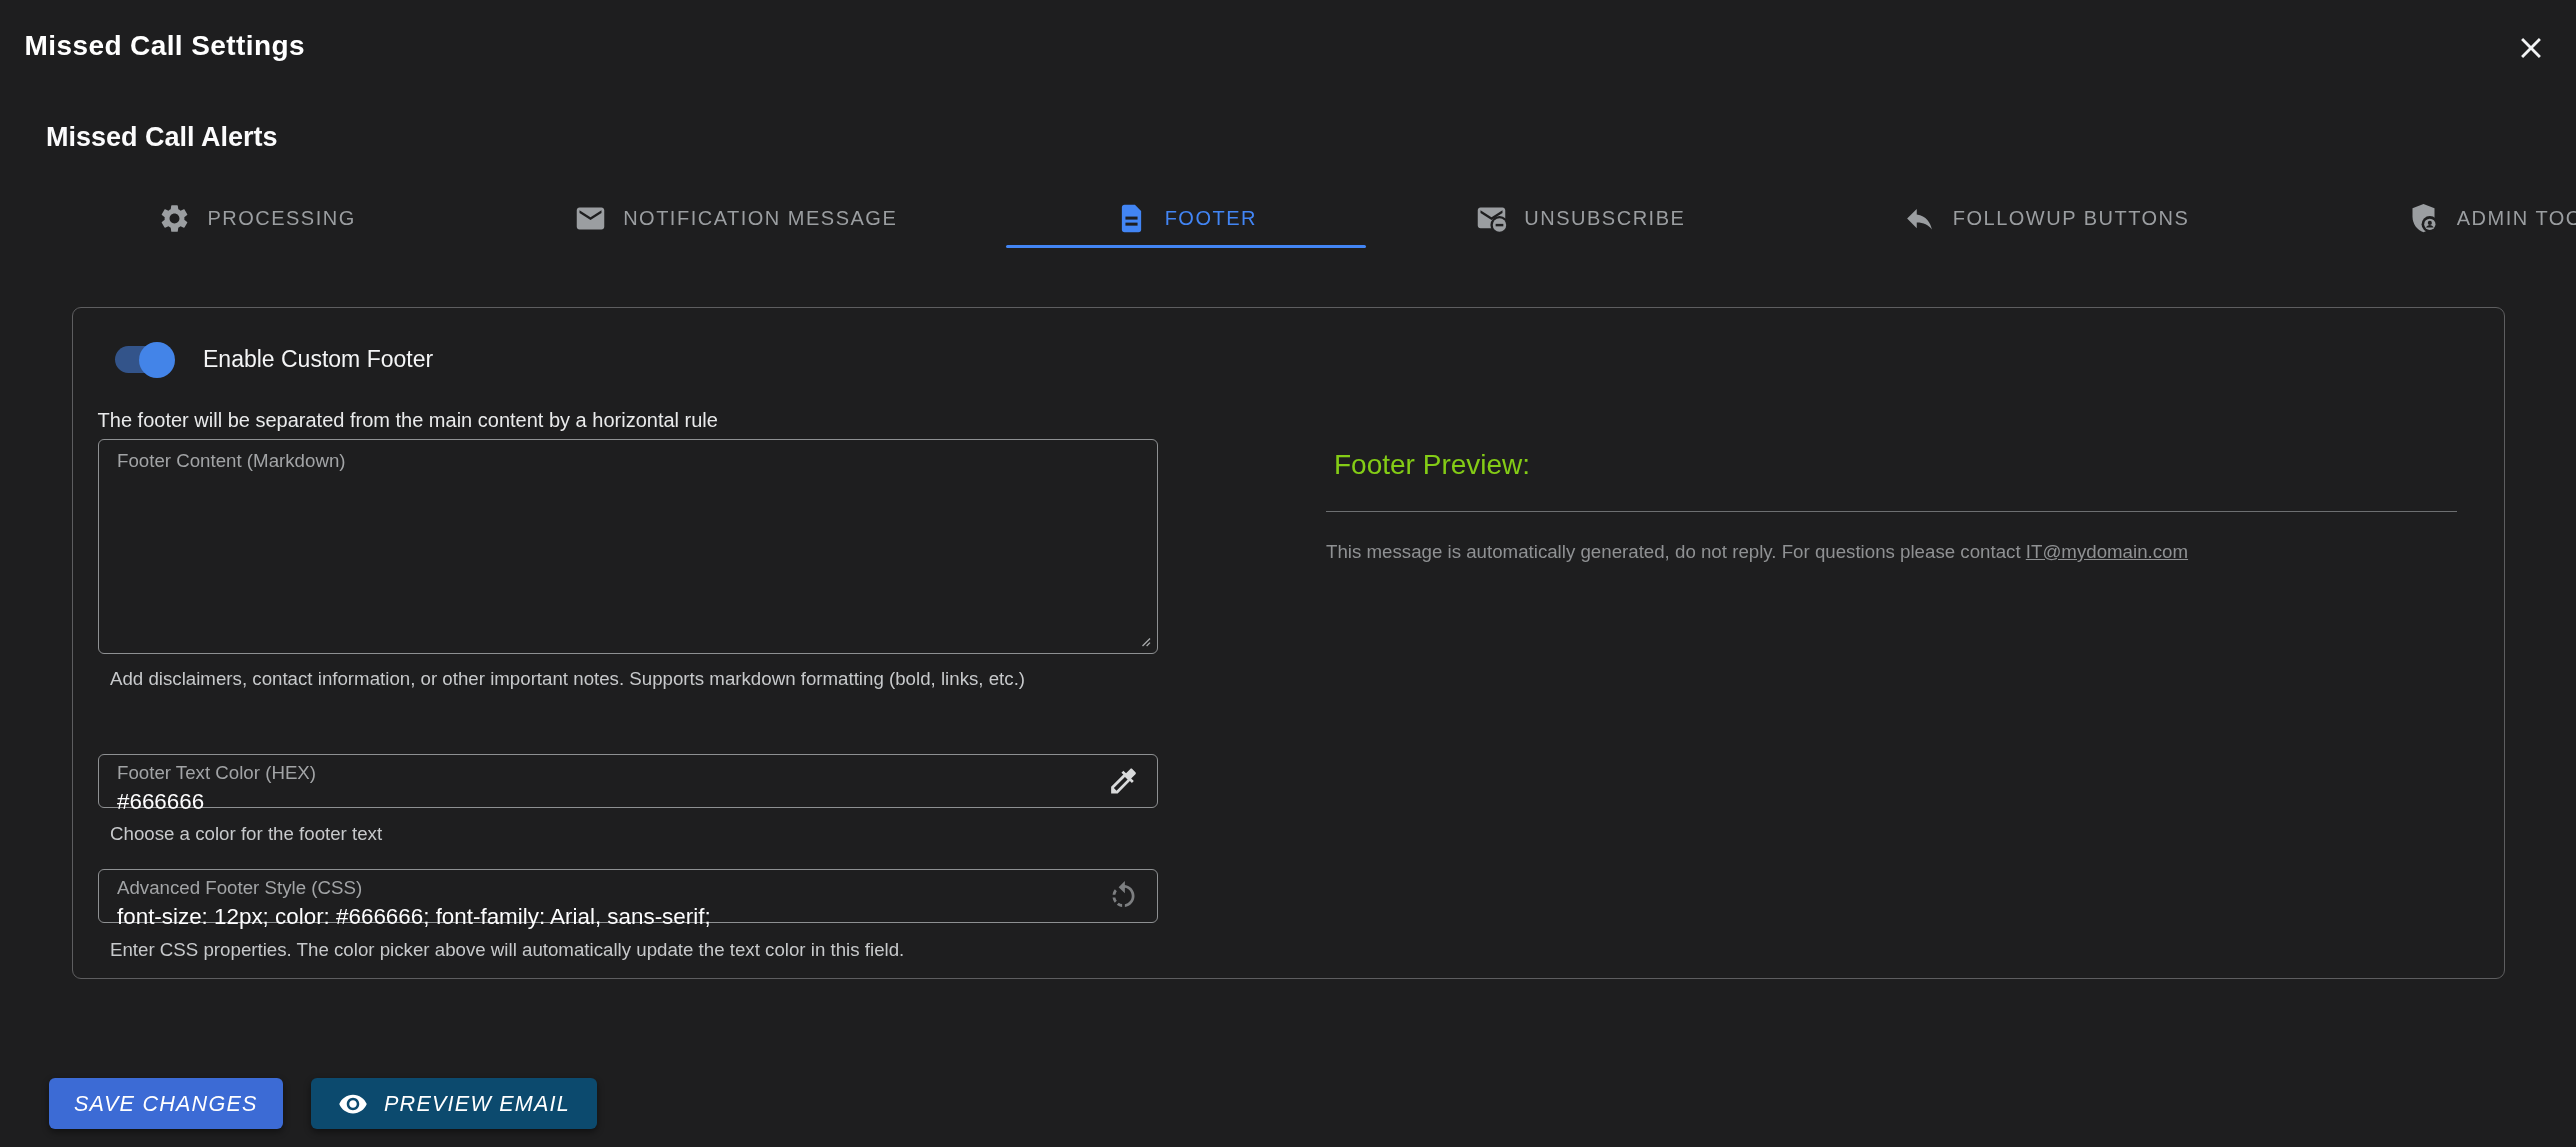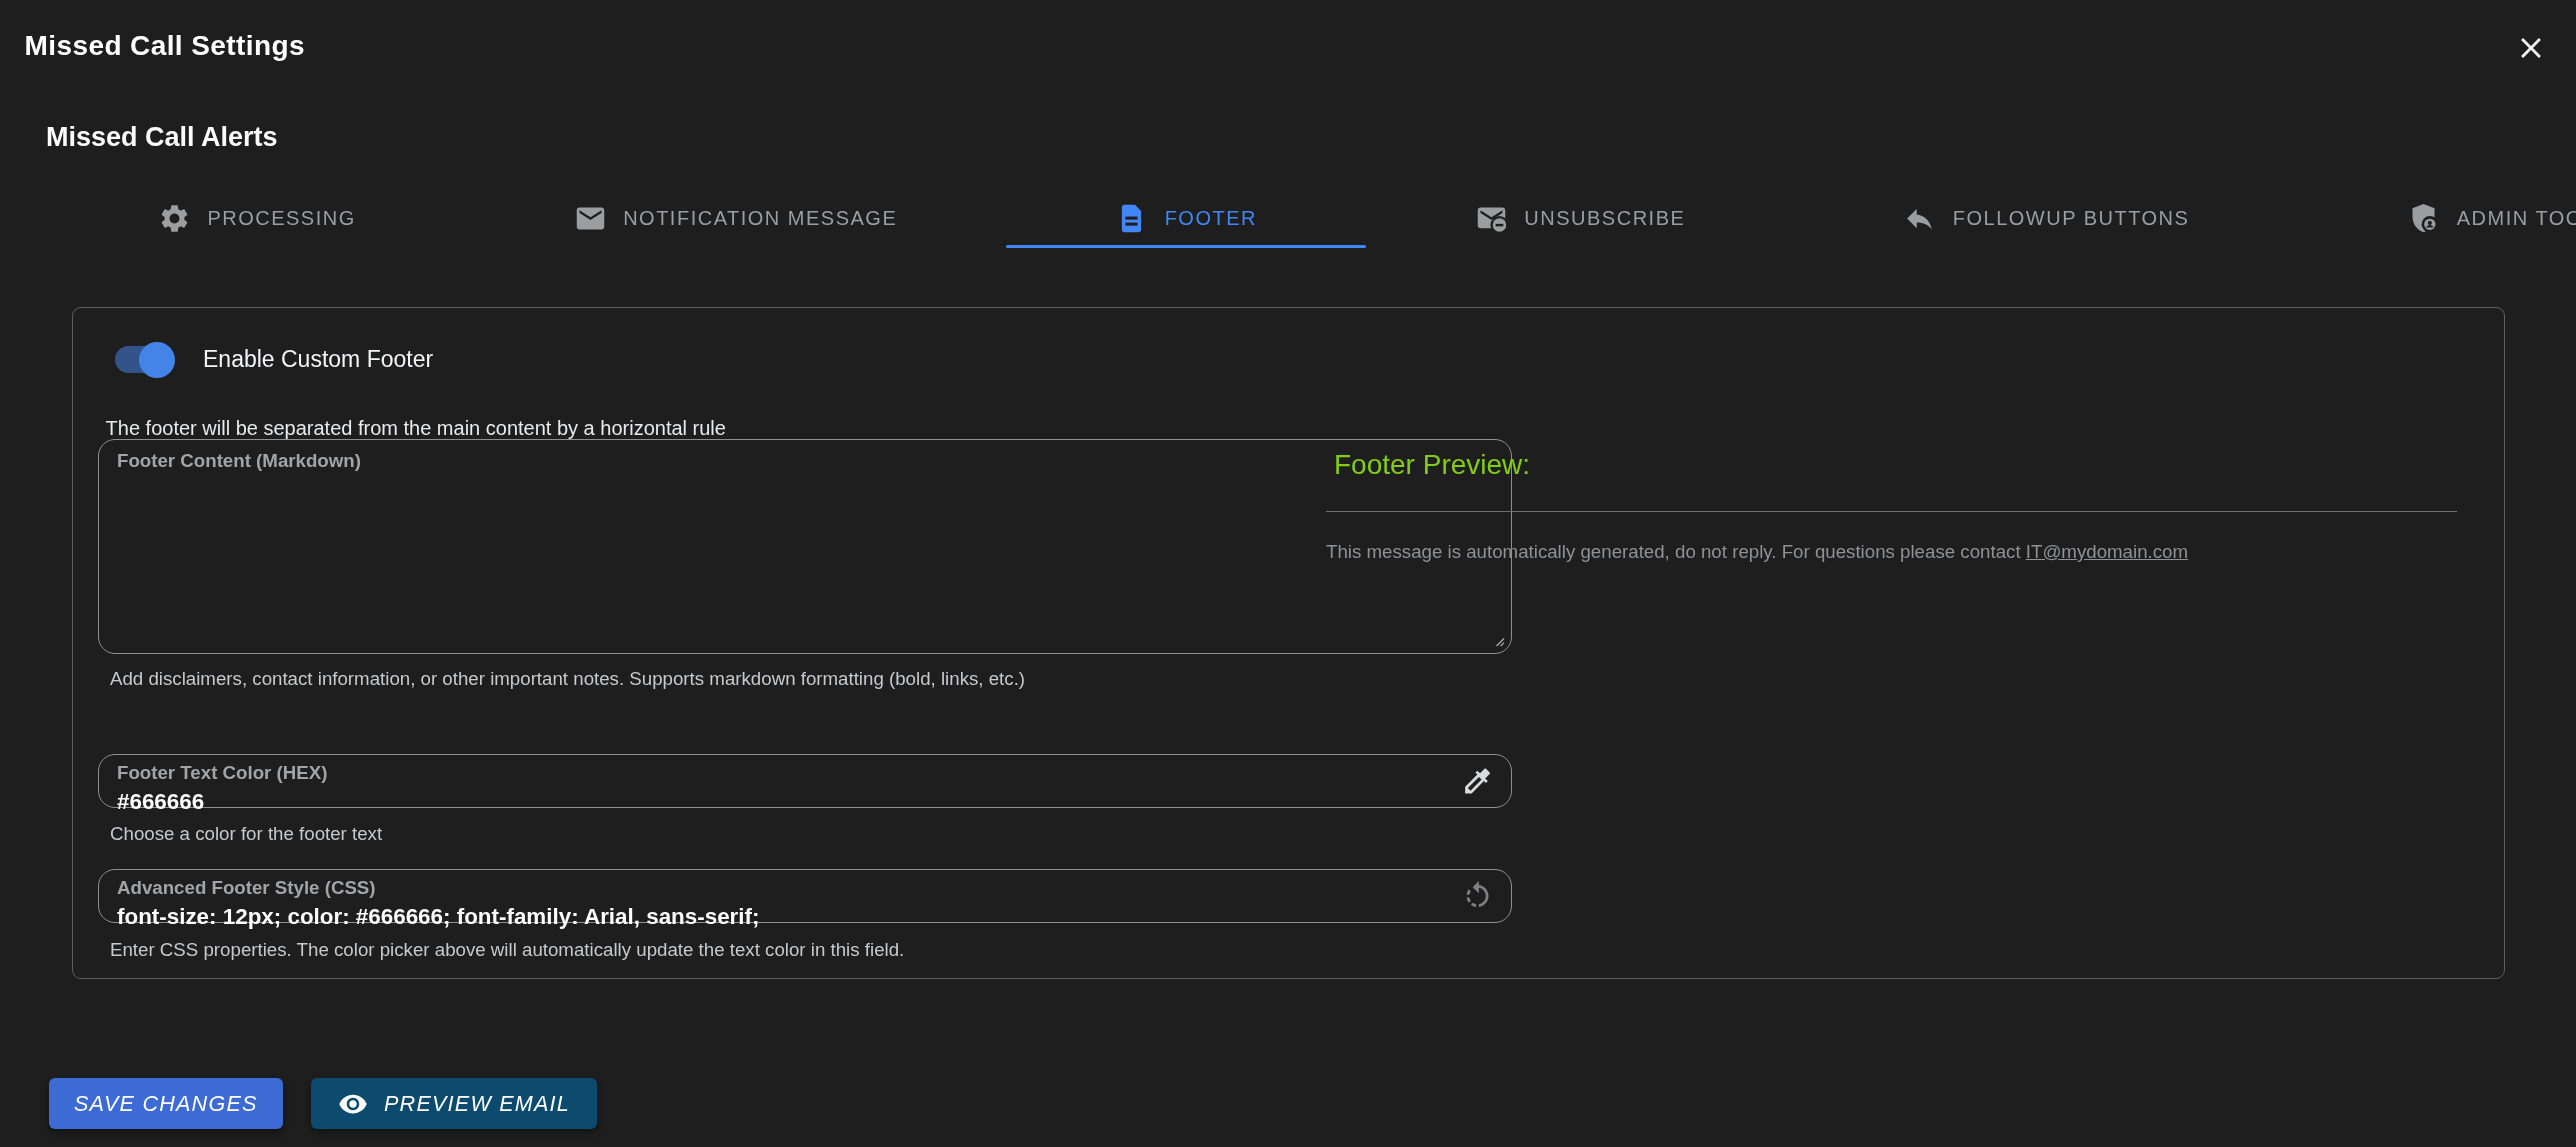--- a/index.html
+++ b/index.html
@@ -61,27 +61,27 @@
   .switch .track {
     position: absolute; left: 0; top: 5.2px; width: 52px; height: 27px;
     border-radius: 13.4px; background: #33548a;
   }
   .switch .thumb {
     position: absolute; left: 24px; top: 0.7px; width: 36px; height: 36px;
     border-radius: 50%; background: #4384e8;
   }
   .toggle-label { font-size: 23px; color: #f4f5f6; }
 
-  .panel-desc { position: absolute; left: 24.6px; top: 101px; margin: 8px; font-size: 20px; color: #e9eaeb; }
+  .panel-desc { position: absolute; left: 24.6px; top: 101px; margin: 0; font-size: 20px; color: #e9eaeb; }
 
   
   .field {
-    position: absolute; left: 25px; width: 1414px;
-    border: 1.5px solid #8e9092; border-radius: 17px;
-    padding: 10.4px 18px; background: transparent; font-weight: bold;
+    position: absolute; left: 25px; width: 1060px;
+    border: 1.5px solid #8e9092; border-radius: 6px;
+    padding: 10.4px 18px; background: transparent;
   }
   .field-label { font-size: 18.7px; color: #a2a4a6; }
   .field-value { font-size: 22.4px; color: #fdfdfe; }
 
   .textarea-field { top: 131px; height: 215px; cursor: text; }
   .textarea-field .field-value { margin-top: 7.5px; line-height: 29px; white-space: pre-line; }
   .resize-handle { position: absolute; right: 5.2px; bottom: 5.2px; width: 16.4px; height: 16.4px; color: #a6a8aa; cursor: nwse-resize; }
 
   .input-field { height: 54px; padding: 7px 18px; cursor: text; }
   .color-field { top: 446px; }

